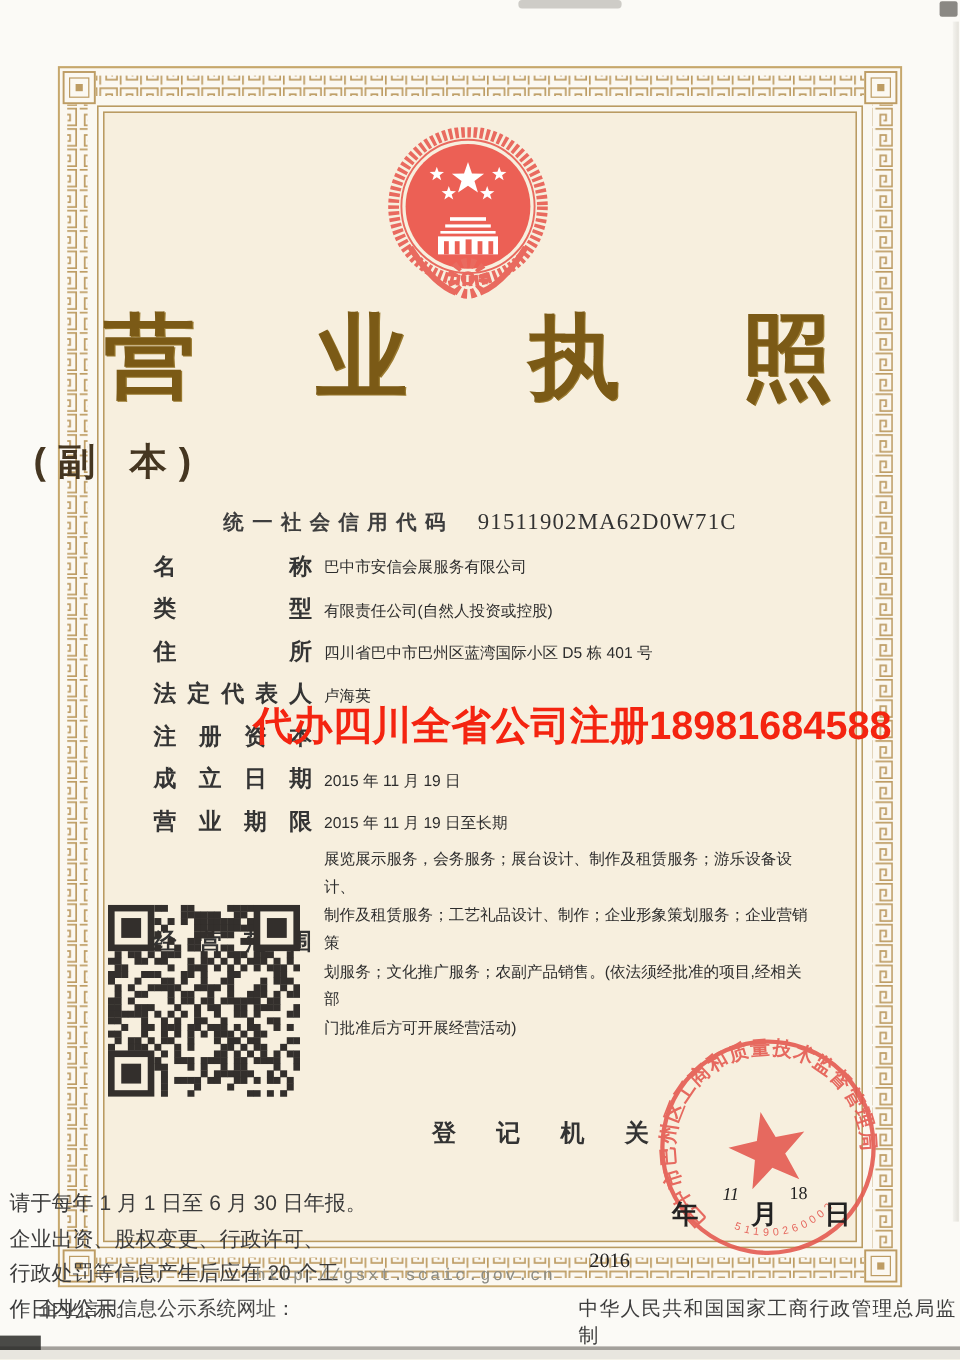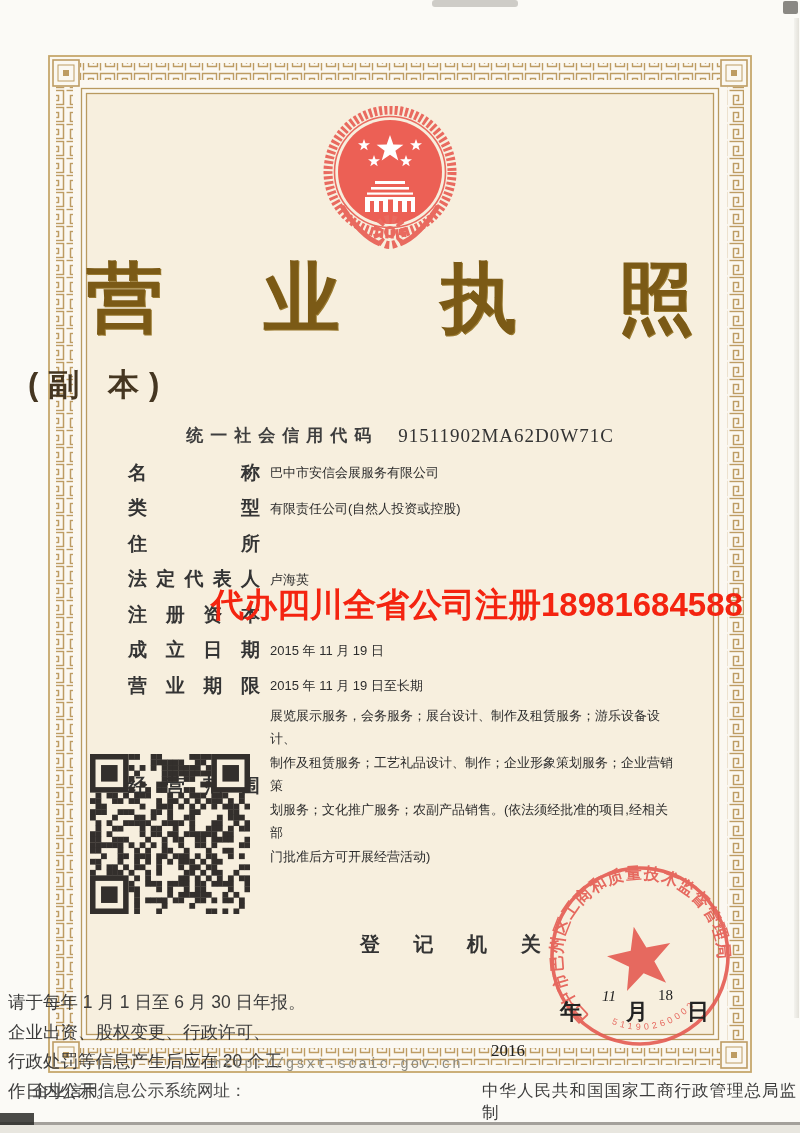--- a/index.html
+++ b/index.html
@@ -158,20 +158,21 @@
     <div class="f-row">
       <div class="f-label">名称</div>
       <div class="f-value">巴中市安信会展服务有限公司</div>
     </div>
     <div class="f-row">
       <div class="f-label">类型</div>
       <div class="f-value">有限责任公司(自然人投资或控股)</div>
     </div>
     <div class="f-row">
       <div class="f-label">住所</div>
+      <div class="f-value">四川省巴中市巴州区蓝湾国际小区 D5 栋 401 号</div>
     </div>
     <div class="f-row">
       <div class="f-label">法定代表人</div>
       <div class="f-value">卢海英</div>
     </div>
     <div class="f-row">
       <div class="f-label">注册资本</div>
     </div>
     <div class="f-row">
       <div class="f-label">成立日期</div>

